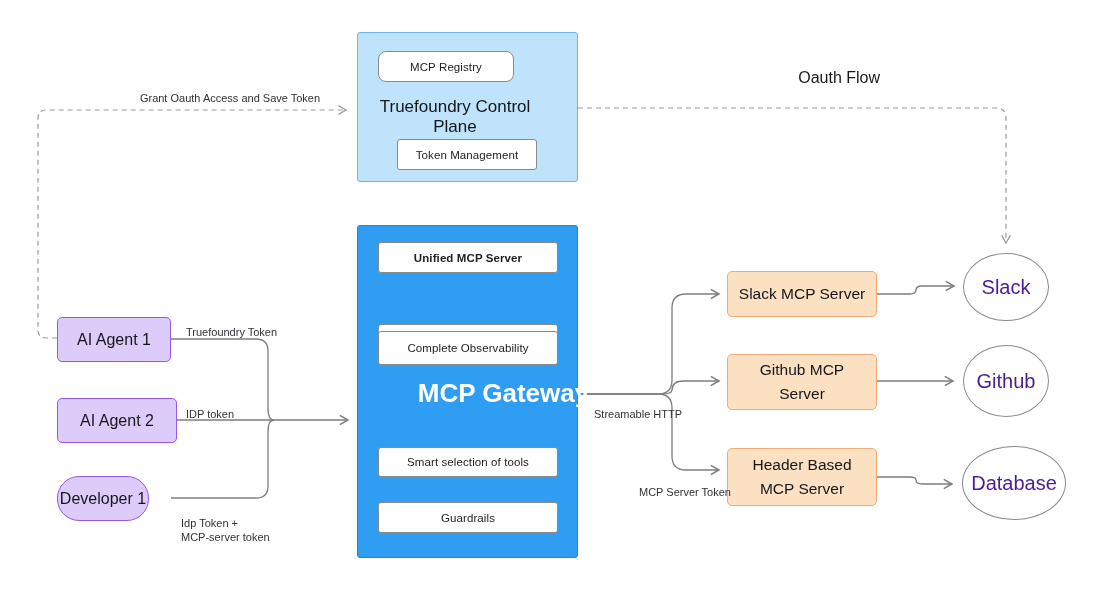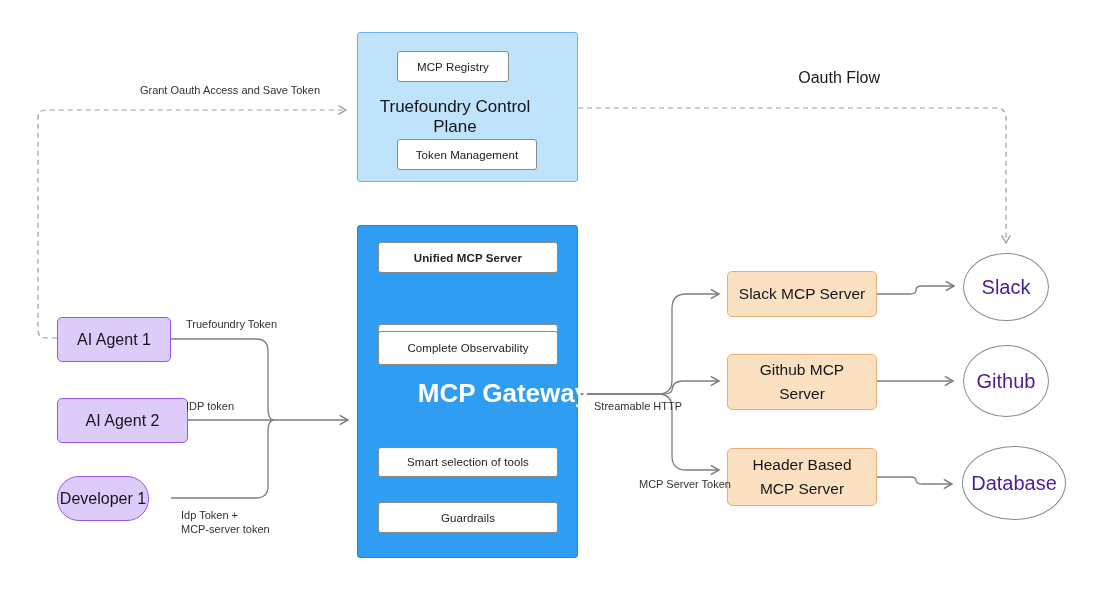--- a/index.html
+++ b/index.html
@@ -35,21 +35,21 @@
   }
   .server{
     background:var(--server-fill,#fce0c2);
     border:1.5px solid var(--server-border,#f0ac74);
     border-radius:5px;font-size:15.5px;color:#15161a;line-height:1.55;padding:2px 8px;
   }
   .ellipse{
     background:#ffffff;border:1.2px solid var(--node-border,#8a8a8a);
     border-radius:50%;font-size:20px;color:#4c1d95;text-align:center;
   }
-  .edge-label{position:absolute;z-index:2;font-size:11px;color:#303237;white-space:pre-line;line-height:14px;}
+  .edge-label{position:absolute;z-index:2;font-size:11px;color:#303237;white-space:pre-line;line-height:14px;margin-top:8px;}
   .big-label{position:absolute;z-index:2;font-size:16px;color:#17191d;}
   .center{text-align:center;}
 </style>
 </head>
 <body>
 
 <div id="canvas">
 
   <svg id="wires" viewBox="0 0 1100 592" xmlns="http://www.w3.org/2000/svg">
     <defs>
@@ -72,21 +72,21 @@
 
     <path class="ln" d="M877 294 H910 Q916 294 916 290 Q916 286 922 286 H954" marker-end="url(#arrow)"></path>
     <path class="ln" d="M877 381 H953" marker-end="url(#arrow)"></path>
     <path class="ln" d="M877 477 H910 Q916 477 916 480 Q916 484 922 484 H952" marker-end="url(#arrow)"></path>
 
     <path class="lnd" d="M57 338 H46 Q38 338 38 330 V118 Q38 110 46 110 H346" marker-end="url(#arrowDash)"></path>
     <path class="lnd" d="M578 108 H996 Q1006 108 1006 118 V243" marker-end="url(#arrowDash)"></path>
   </svg>
 
   <div class="node panel control-plane" style="left:357px;top:32px;width:221px;height:150px;"></div>
-  <div class="chip" style="left:397px;top:51px;width:112px;height:31px;">
+  <div class="chip" style="left:378px;top:51px;width:136px;height:31px;border-radius:8px;">
     <span>MCP Registry</span>
   </div>
   <div class="cp-title" style="left:357px;top:97px;">Truefoundry Control Plane</div>
   <div class="chip" style="left:397px;top:139px;width:140px;height:31px;">
     <span>Token Management</span>
   </div>
 
   <div class="node panel gateway" style="left:357px;top:225px;width:221px;height:333px;"></div>
   <div class="chip" style="left:378px;top:242px;width:180px;height:31px;font-weight:bold;">
     <span>Unified MCP Server</span>
@@ -101,21 +101,21 @@
   <div class="chip" style="left:378px;top:502px;width:180px;height:31px;">
     <span>Guardrails</span>
   </div>
   <div class="chip" style="left:378px;top:447px;width:180px;height:30px;">
     <span>Smart selection of tools</span>
   </div>
 
   <div class="node client" style="left:57px;top:317px;width:114px;height:45px;">
     <span>AI Agent 1</span>
   </div>
-  <div class="node client" style="left:57px;top:398px;width:131px;height:45px;">
+  <div class="node client" style="left:57px;top:398px;width:120px;height:45px;">
     <span>AI Agent 2</span>
   </div>
   <div class="node client" style="left:57px;top:476px;width:92px;height:45px;border-radius:22px;">
     <span>Developer 1</span>
   </div>
 
   <div class="node server" style="left:727px;top:271px;width:150px;height:46px;">
     <span>Slack MCP Server</span>
   </div>
   <div class="node server" style="left:727px;top:354px;width:150px;height:56px;">

